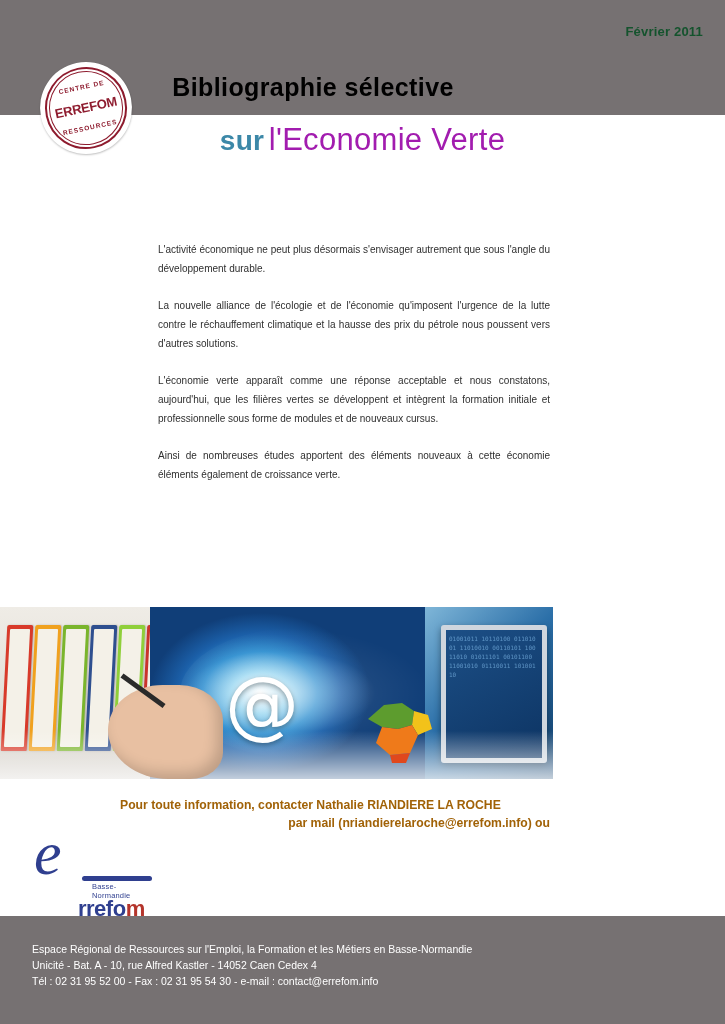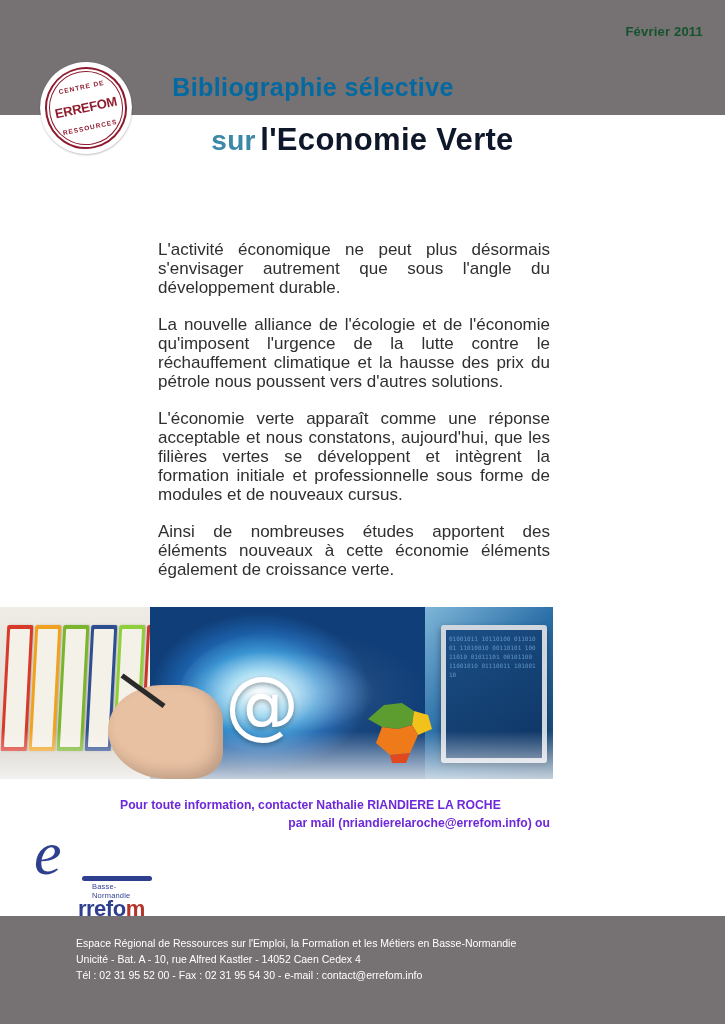--- a/index.html
+++ b/index.html
@@ -34,42 +34,42 @@
     letter-spacing: 0.2px;
   }
   .title-main {
     position: absolute;
     left: 0;
     top: 73px;
     width: 626px;
     text-align: center;
     font-size: 25px;
     font-weight: bold;
-    color: #0369a1;
+    color: #000000;
     letter-spacing: 0.4px;
   }
 
   
   .subtitle-row {
     position: absolute;
     left: 0;
     top: 122px;
     width: 725px;
     text-align: center;
   }
   .subtitle-pre {
     font-size: 28px;
     font-weight: bold;
     color: #3c88a8;
     letter-spacing: 0.3px;
   }
   .subtitle-green {
     font-size: 31px;
-    font-weight: bold;
-    color: #0f172a;
+    font-weight: normal;
+    color: #a21caf;
     letter-spacing: 0.3px;
   }
 
   
   .stamp {
     position: absolute;
     left: 40px;
     top: 62px;
     width: 92px;
     height: 92px;
@@ -119,21 +119,21 @@
   }
   .stamp-arc.top { top: 21px; }
   .stamp-arc.bottom { top: 62px; }
 
   
   .body-text {
     position: absolute;
     left: 158px;
     top: 240px;
     width: 392px;
-    font-size: 17px;
+    font-size: 10px;
     line-height: 19px;
     color: #2f2f2f;
     text-align: justify;
   }
   .body-text p {
     margin: 0 0 18px 0;
   }
 
   
   .collage {
@@ -262,21 +262,21 @@
   
   .contact {
     position: absolute;
     left: 120px;
     top: 796px;
     width: 430px;
     text-align: right;
     font-size: 12.2px;
     line-height: 18px;
     font-weight: bold;
-    color: #6d28d9;
+    color: #a16207;
   }
   .contact .line1 { text-align: left; }
 
   
   .errefom-logo {
     position: absolute;
     left: 34px;
     top: 822px;
     width: 115px;
     height: 78px;
@@ -324,25 +324,24 @@
     position: absolute;
     left: 0;
     top: 916px;
     width: 725px;
     height: 108px;
     background: #767172;
   }
   .footer-text {
     position: absolute;
     left: 32px;
-    top: 19px;
+    top: 25px;
     font-size: 10.5px;
     line-height: 16px;
     color: #ffffff;
-    margin-left: 44px;
   }
 </style>
 </head>
 <body>
 
 <div class="top-band"></div>
 
 <div class="date-label">Février 2011</div>
 <div class="title-main">Bibliographie sélective</div>
 

